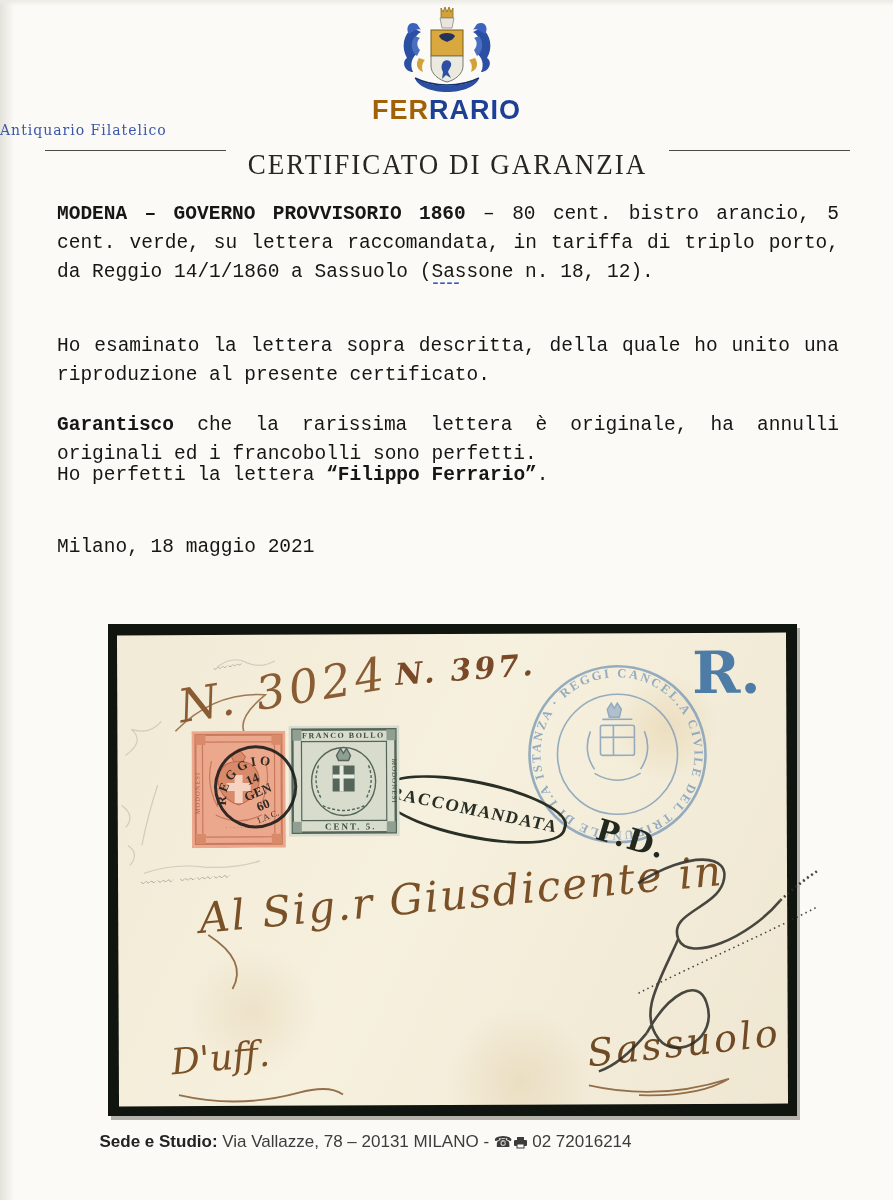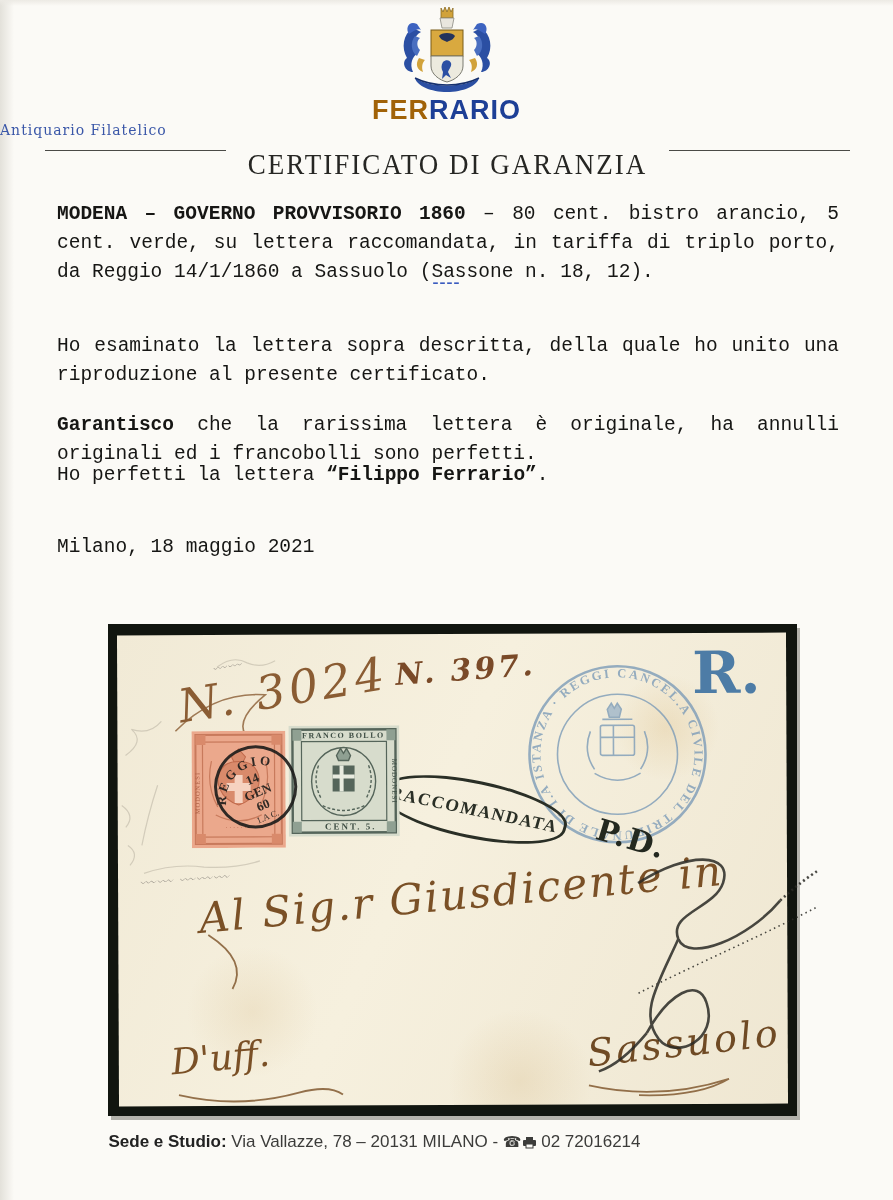--- a/index.html
+++ b/index.html
@@ -76,21 +76,21 @@
     font-size:17.5px;letter-spacing:1.5px;transform:skewX(-4deg);}
   .address-line{left:80px;top:236px;font-size:42px;transform:rotate(-5deg);
     letter-spacing:2px;color:#7a5026;}
   .dest{left:468px;top:388px;font-size:38px;transform:rotate(-6deg);
     letter-spacing:3px;color:#6f4a24;}
   .duff{left:52px;top:402px;font-size:36px;transform:rotate(-5deg);color:#7a5026;}
   svg text{font-family:"Liberation Serif",serif;}
   
   .footer{position:absolute;left:0;top:1128px;width:731px;text-align:center;
     font-family:"Liberation Sans",sans-serif;font-size:17px;color:#3c3c3a;
-    line-height:27px;padding-left:9px;}
+    line-height:27px;}
   .footer b{color:#222;}
   .glyph{font-family:"DejaVu Sans",sans-serif;font-size:15px;}
   .fax-svg{display:inline-block;vertical-align:-2px;}
 </style>
 </head>
 <body>
 
 <div class="page-edge-left"></div>
 <div class="page-edge-top"></div>
 

